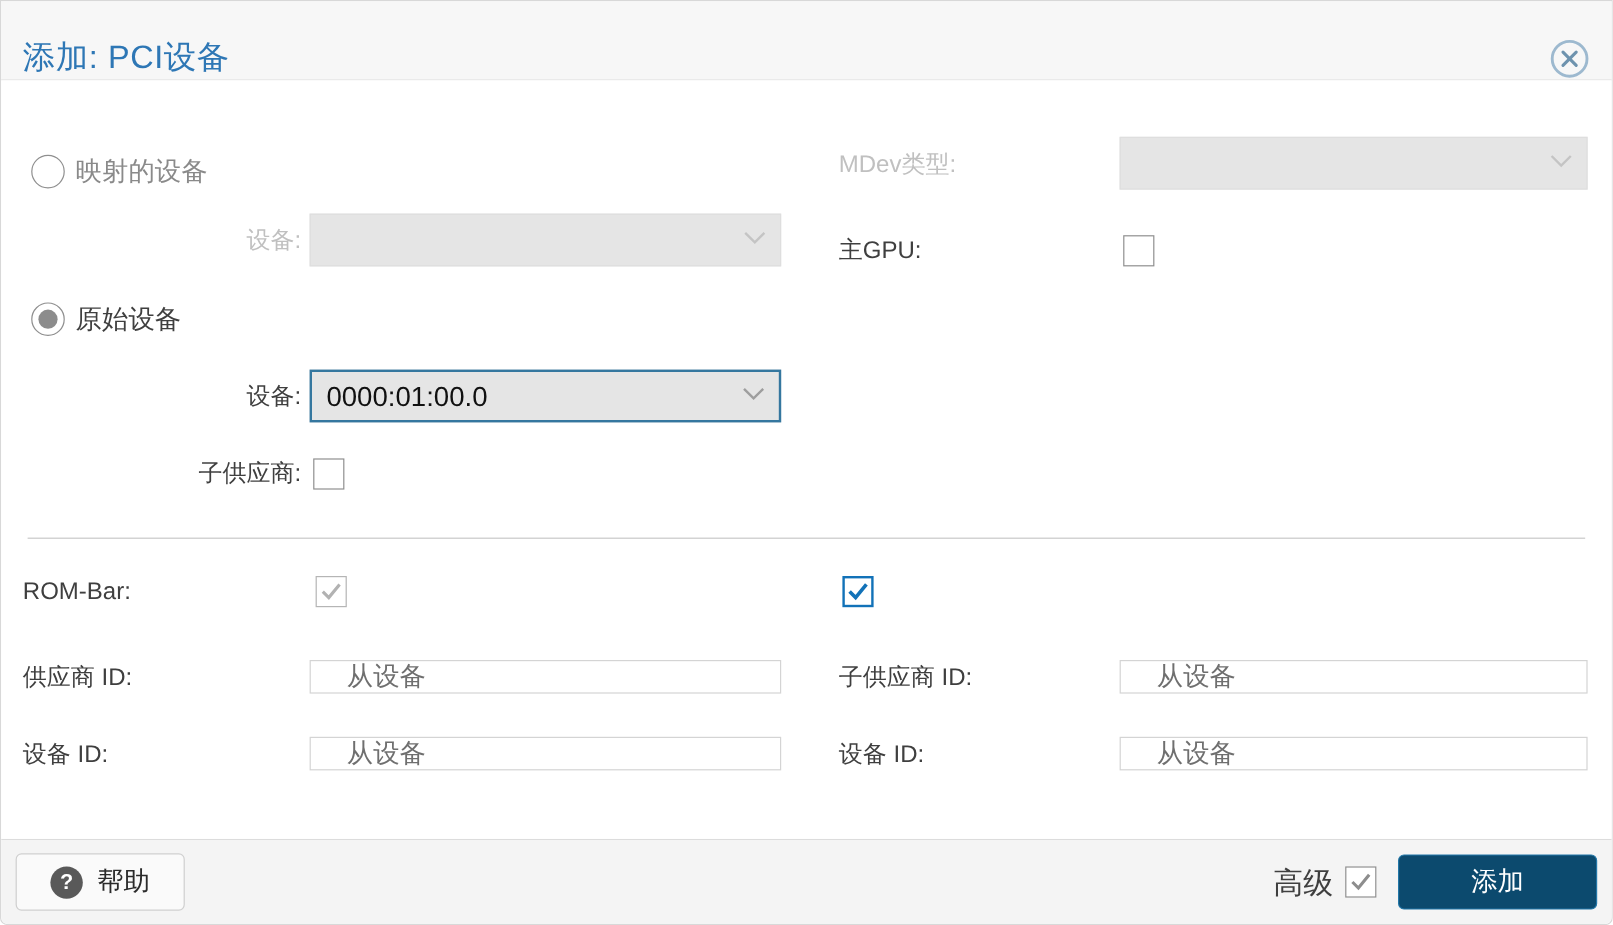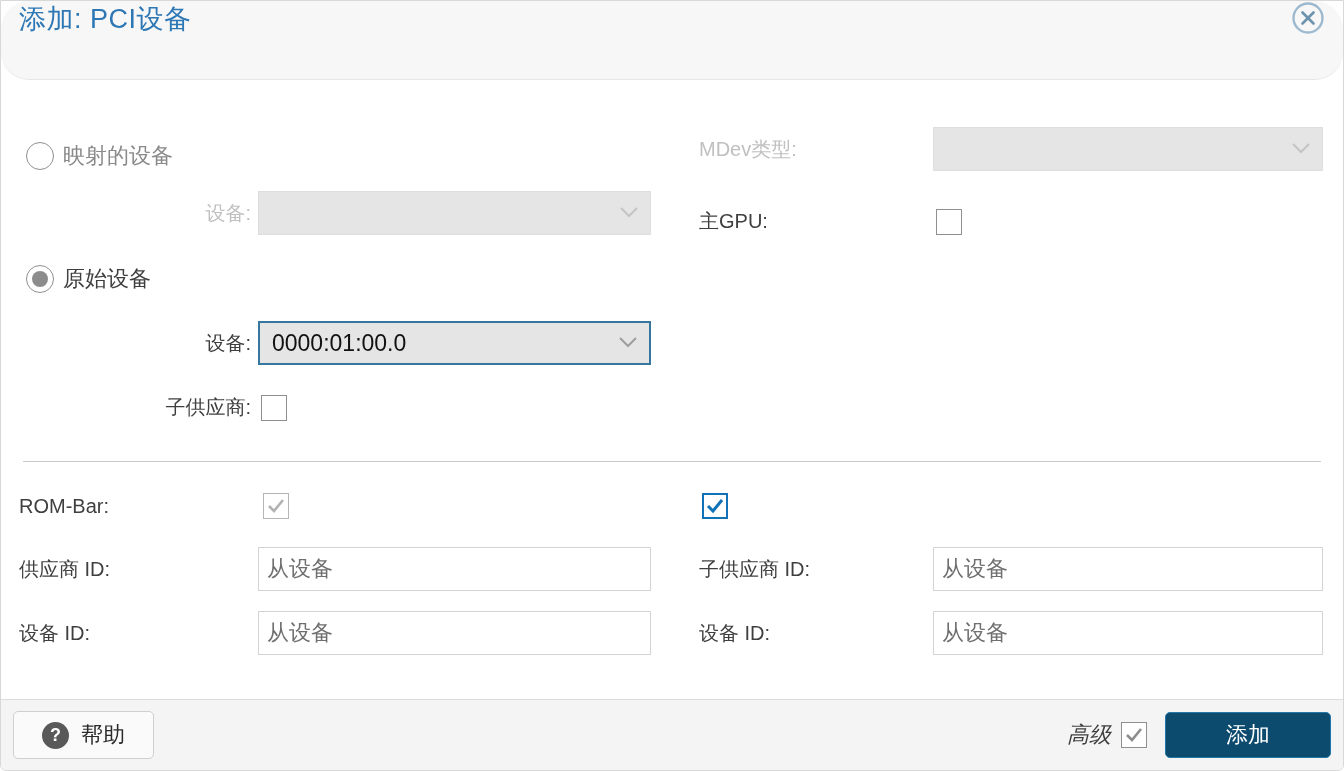--- a/index.html
+++ b/index.html
@@ -2,21 +2,21 @@
 <html><head>
 <meta charset="utf-8">
 <style>
   * { margin:0; padding:0; box-sizing:border-box; }
   html,body { background:#ffffff; }
   body { font-family:"Liberation Sans","DejaVu Sans",sans-serif; width:1344px; height:771px; overflow:hidden; }
 
   .dialog { width:1344px; height:771px; background:#ffffff; border:1px solid #d8d8d8; border-radius:0 0 6px 6px; display:flex; flex-direction:column; }
 
   
-  .titlebar { height:79px; background:#f7f7f7; border-bottom:1px solid #e6e6e6; display:flex; align-items:flex-start; justify-content:space-between; padding:0 18px; flex:0 0 auto;border-radius:28px; }
+  .titlebar { height:66px; background:#f7f7f7; border-bottom:1px solid #e6e6e6; display:flex; align-items:flex-end; justify-content:space-between; padding:0 18px; flex:0 0 auto; }
   .title { font-size:27px; color:#2e77b5; letter-spacing:0.5px; }
   .close-btn { width:34px; height:34px; cursor:pointer; display:flex; align-items:center; justify-content:center; }
 
   
   .body { flex:1 1 auto; padding:0 18px; background:#ffffff; }
   .row { display:flex; align-items:flex-end; }
   .col-l { width:680px; display:flex; align-items:center; flex:0 0 auto; }
   .col-r { display:flex; align-items:center; flex:1 1 auto; }
 
   .lbl { font-size:20px; color:#3f3f3f; }
@@ -32,42 +32,42 @@
   .h44 { height:44px; } .h28 { height:28px; } .h26 { height:26px; }
 
   
   .combo { position:relative; height:44px; background:#e5e5e5; border:1px solid #dedede; display:flex; align-items:center; padding:0 40px 0 12px; margin-left:7px; }
   .combo.w393 { width:393px; } .combo.w390 { width:390px; margin-left:0; }
   .combo.focused { border:2px solid #35779f; }
   .combo-text { font-size:23px; color:#111111; }
   .chev { position:absolute; right:12px; top:50%; transform:translateY(-50%); }
 
   
-  .tinput { height:44px; width:393px; border:1px solid #d4d4d4; background:#fff; font-size:22px; color:#333; padding:0 8px; margin-left:7px; font-family:"Liberation Sans","DejaVu Sans",sans-serif; }
+  .tinput { height:28px; width:393px; border:1px solid #d4d4d4; background:#fff; font-size:22px; color:#333; padding:0 30px; margin-left:7px; font-family:"Liberation Sans","DejaVu Sans",sans-serif; }
   .tinput.w390 { width:390px; margin-left:0; }
   .tinput::placeholder { color:#6f6f6f; opacity:1; }
 
   
   .radio { width:28px; height:28px; border:1px solid #8f8f8f; border-radius:50%; background:#fff; display:inline-flex; align-items:center; justify-content:center; margin-left:7px; flex:0 0 auto; cursor:pointer; }
   .radio.selected::after { content:""; width:16px; height:16px; border-radius:50%; background:#8c8c8c; }
   .radio-lbl { font-size:22px; margin-left:9px; }
 
   
   .cb { width:26px; height:26px; border:1px solid #8f8f8f; background:#fff; display:inline-flex; align-items:center; justify-content:center; flex:0 0 auto; cursor:pointer; }
   .cb.gray-check { border-color:#b5b5b5; }
   .cb.blue { border:2px solid #1272b8; }
 
   .divider { height:1px; background:#c9c9c9; margin:40px 4px 0 4px; }
 
   
   .footer { height:71px; background:#f4f4f4; border-top:1px solid #dcdcdc; display:flex; align-items:center; justify-content:space-between; padding:0 12px; flex:0 0 auto; border-radius:0 0 6px 6px; }
   .help-btn { display:flex; align-items:center; gap:12px; height:48px; padding:0 28px; background:#fafafa; border:1px solid #cfcfcf; border-radius:5px; font-size:22px; color:#2b2b2b; cursor:pointer; font-family:inherit; }
   .help-circle { width:27px; height:27px; border-radius:50%; background:#595959; color:#ffffff; font-size:18px; font-weight:bold; display:inline-flex; align-items:center; justify-content:center; }
   .footer-right { display:flex; align-items:center; }
-  .adv-lbl { font-size:22px; color:#3f3f3f; margin-right:10px;font-style:italic; }
+  .adv-lbl { font-size:25px; color:#3f3f3f; margin-right:10px; }
   .add-btn { width:166px; height:46px; margin-left:18px; background:#0c4a6e; border:1px solid #2377a8; border-radius:5px; color:#ffffff; font-size:22px; cursor:pointer; font-family:inherit; }
 </style>
 </head>
 <body>
 
 <div class="dialog">
 
   <div class="titlebar">
     <span class="title">添加: PCI设备</span>
     <span class="close-btn">

